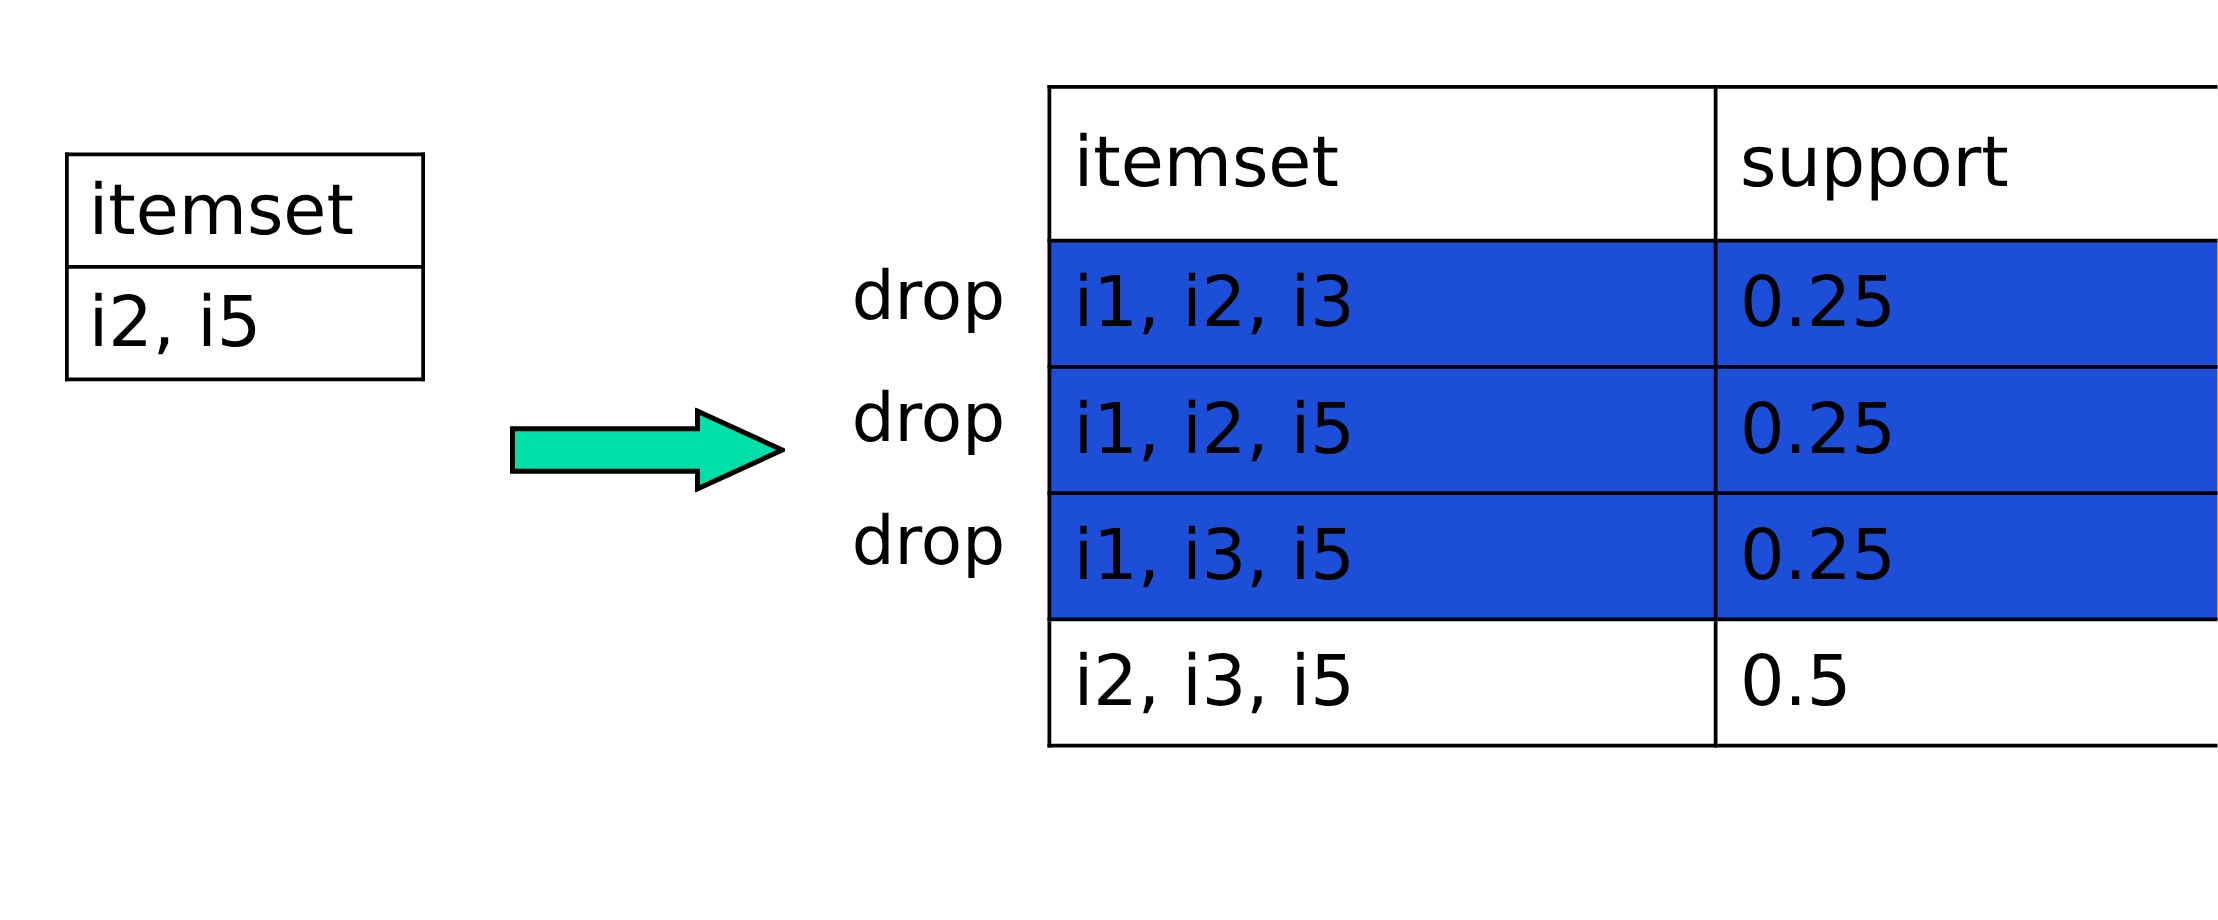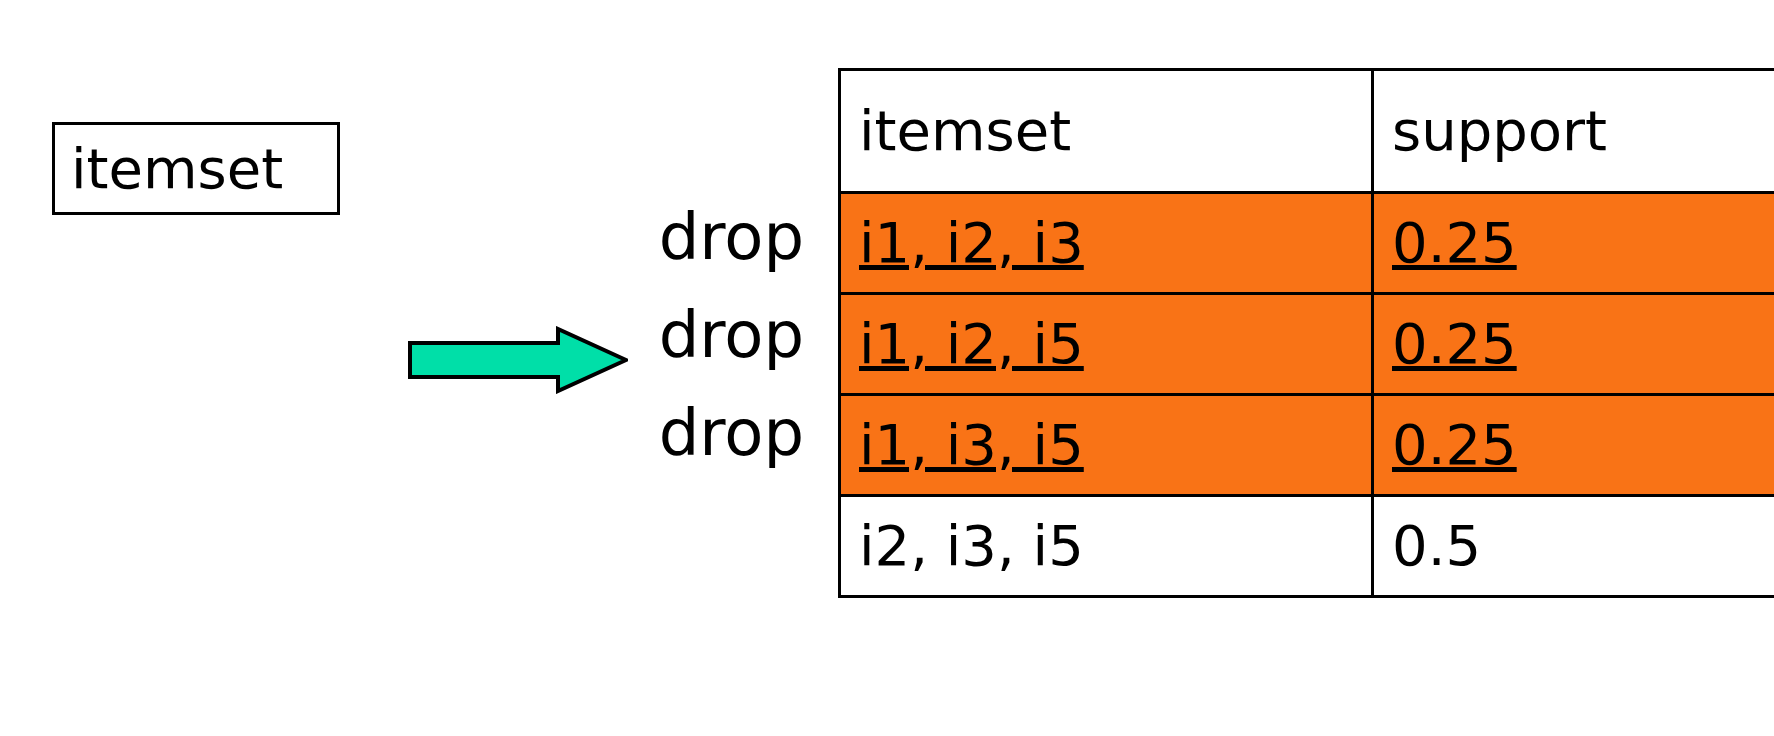--- a/index.html
+++ b/index.html
@@ -52,21 +52,21 @@
     top: 188px;
     width: 170px;
     height: 294px;
   }
   .drop-label {
     height: 98px;
     display: flex;
     align-items: center;
     justify-content: flex-end;
     padding-right: 14px;
-    font-size: 64px;
+    font-size: 54px;
     line-height: 1;
     box-sizing: border-box;
     white-space: nowrap;
   }
 
   
   #right-table {
     position: absolute;
     left: 838px;
     top: 68px;
@@ -80,29 +80,32 @@
     padding: 0 0 0 18px;
     font-size: 56px;
     line-height: 1;
     vertical-align: middle;
     white-space: nowrap;
     background: #ffffff;
   }
   #right-table td.col-itemset { width: 512px; }
   #right-table td.col-support { width: 383px; }
   #right-table tr.header-row td { height: 120px; }
-  #right-table tr.row-highlight td { background: #f97316; text-decoration: underline; }
+  #right-table tr.row-highlight td { background: #1d4ed8; }
 </style>
 </head>
 <body>
 
 <table id="left-table">
   <tbody>
     <tr>
       <td>itemset</td>
+    </tr>
+    <tr>
+      <td>i2, i5</td>
     </tr>
   </tbody>
 </table>
 
 <svg id="flow-arrow" viewBox="0 0 220 68" aria-hidden="true">
   <polygon points="2,17 150,17 150,3 218,34 150,65 150,51 2,51" fill="#00DFA8" stroke="#000000" stroke-width="4" stroke-linejoin="miter"></polygon>
 </svg>
 
 <div id="drop-labels">
   <div class="drop-label">drop</div>

